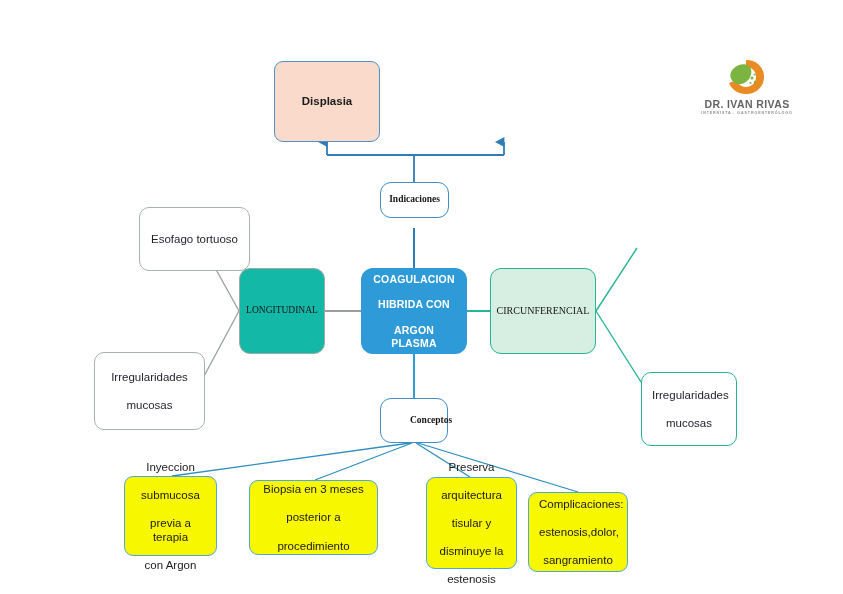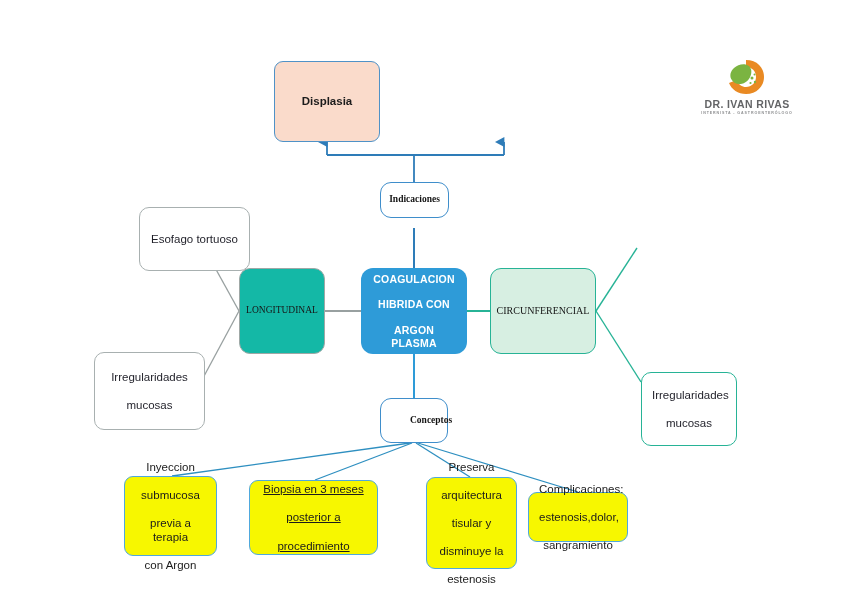--- a/index.html
+++ b/index.html
@@ -132,39 +132,39 @@
 
   <div class="node yellow" style="left:124px;top:476px;width:93px;height:80px;">
     <span>
       <span>Inyeccion</span><br>
       <span>submucosa</span><br>
       <span>previa a terapia</span><br>
       <span>con Argon</span>
     </span>
   </div>
 
-  <div class="node yellow" style="left:249px;top:480px;width:129px;height:75px;text-decoration:underline;">
+  <div class="node yellow" style="left:249px;top:480px;width:129px;height:75px;">
     <span>
       <span>Biopsia en 3 meses</span><br>
       <span>posterior a</span><br>
       <span>procedimiento</span>
     </span>
   </div>
 
   <div class="node yellow" style="left:426px;top:477px;width:91px;height:92px;">
     <span>
       <span>Preserva</span><br>
       <span>arquitectura</span><br>
       <span>tisular y</span><br>
       <span>disminuye la</span><br>
       <span>estenosis</span>
     </span>
   </div>
 
-  <div class="node yellow" style="left:528px;top:492px;width:100px;height:50px;">
+  <div class="node yellow" style="left:528px;top:492px;width:100px;height:80px;">
     <span>
       <span>Complicaciones:</span><br>
       <span>estenosis,dolor,</span><br>
       <span>sangramiento</span>
     </span>
   </div>
 
   <div id="logo">
     <svg class="mark" viewBox="0 0 42 38" xmlns="http://www.w3.org/2000/svg">
       <path d="M21,2 C32,2 39,9.5 39,19 C39,28.5 31.5,36 21,36 C13,36 6.5,31.5 4,25

